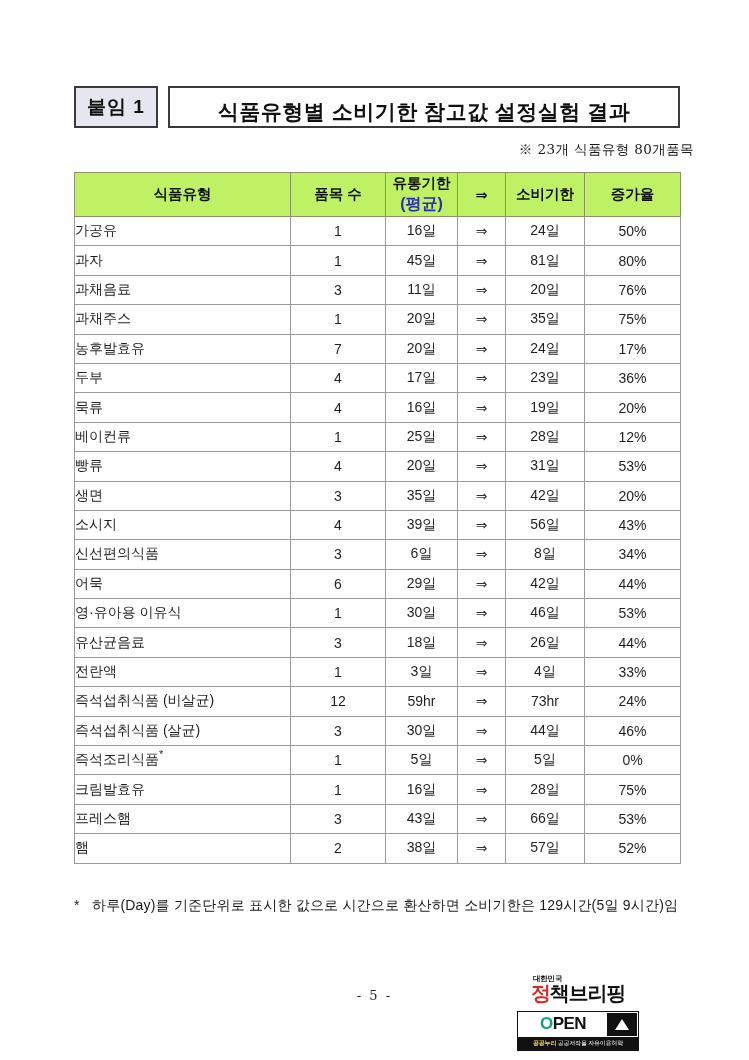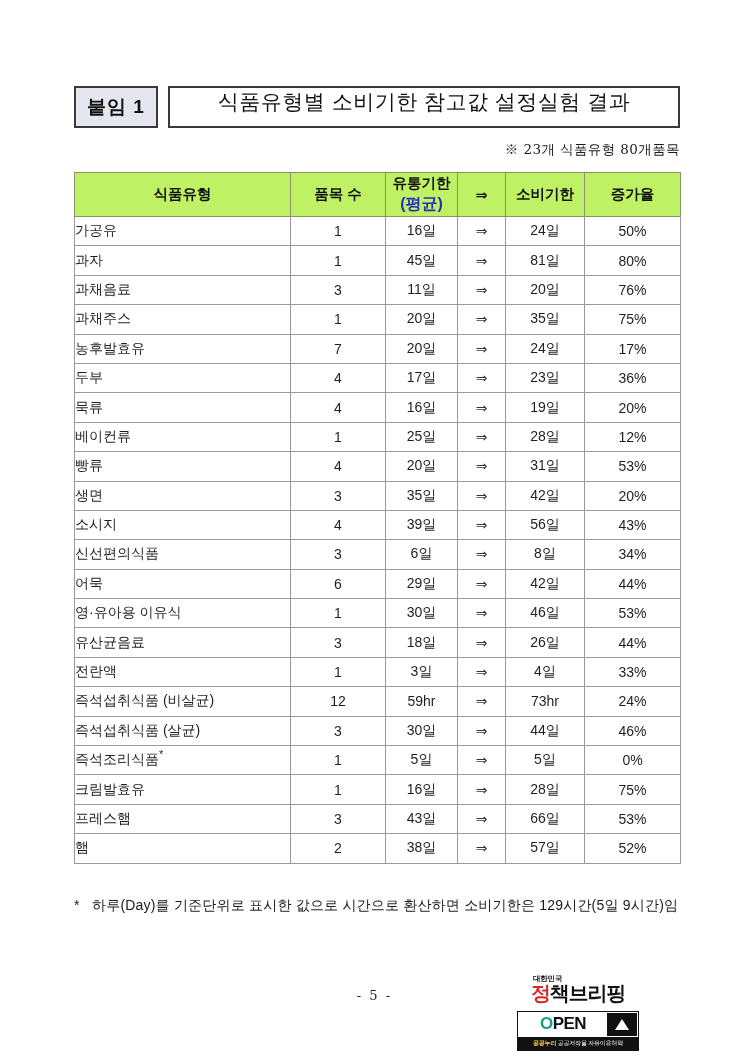--- a/index.html
+++ b/index.html
@@ -48,33 +48,33 @@
     font-weight: bold;
     letter-spacing: 1px;
     color: #111;
     box-sizing: border-box;
   }
   .title-box {
     flex: 1;
     background: #ffffff;
     border: 2px solid #3a3a3a;
     display: flex;
-    align-items: flex-start;
+    align-items: flex-end;
     justify-content: center;
     font-size: 21px;
-    font-weight: normal;
+    font-weight: bold;
     letter-spacing: 0.5px;
     color: #111;
     box-sizing: border-box;
   }
 
   
   .note-line {
     position: absolute;
-    left: 74px;
+    left: 88px;
     top: 141px;
     width: 606px;
     text-align: right;
     font-size: 13.5px;
     font-family: "DejaVu Serif", "Liberation Serif", serif;
     color: #1a1a1a;
     letter-spacing: 0.4px;
   }
 
   

